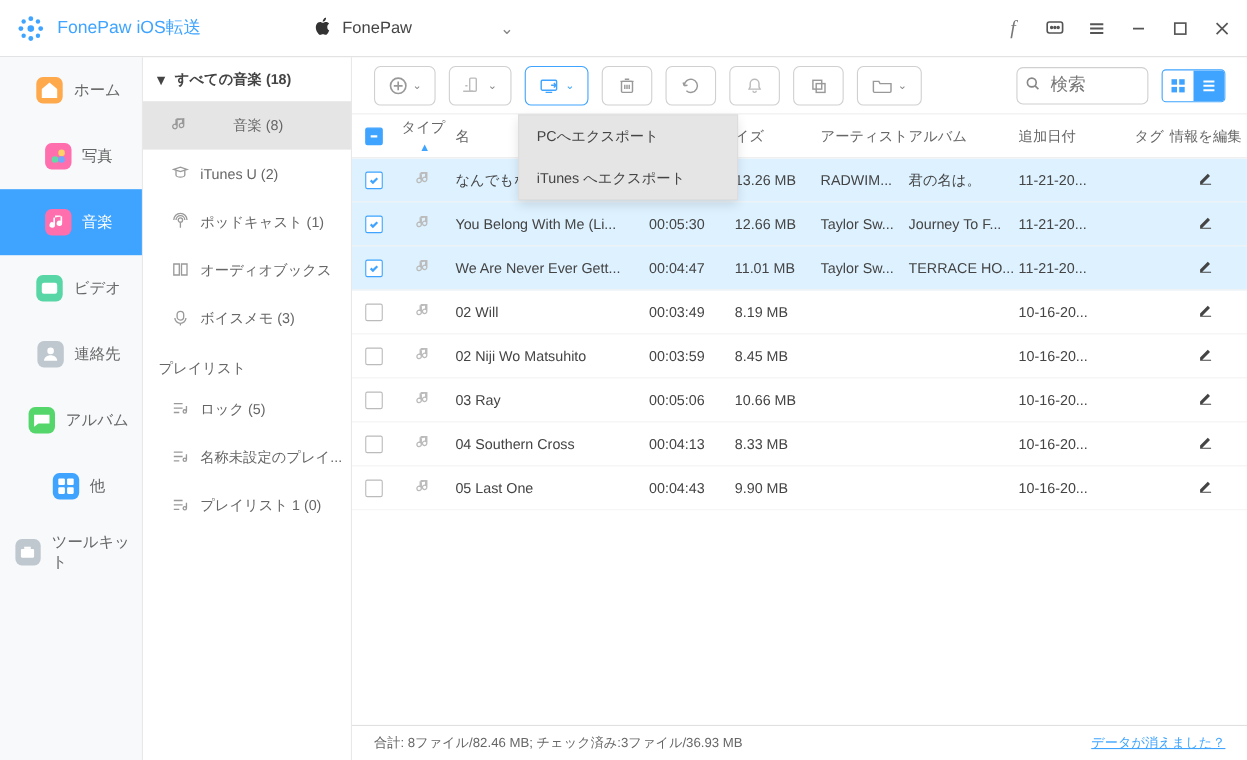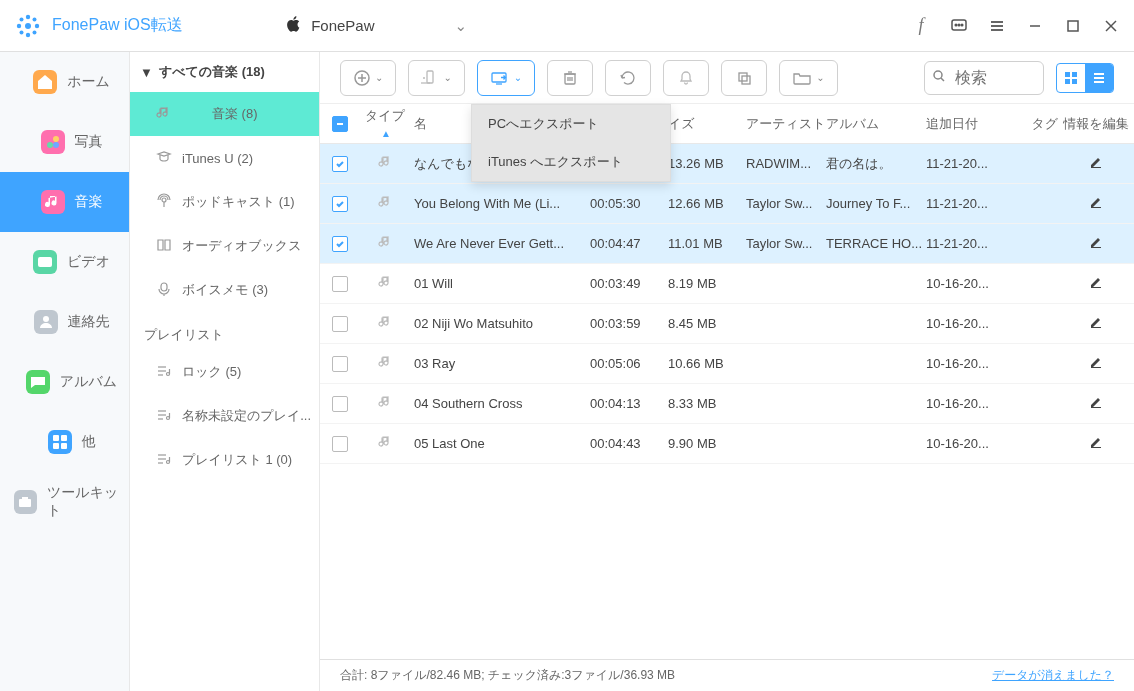--- a/index.html
+++ b/index.html
@@ -17,21 +17,21 @@
 
 .leftbar { width: 130px; background: #F7F9FB; border-right: 1px solid #e8e8e8; }
 .leftbar .item { height: 60px; display: flex; align-items: center; padding-left: 14px; gap: 10px; color: #666; cursor: pointer; font-size: 14px; justify-content: center; }
 .leftbar .item.active { background: #3FA4FF; color: #fff; }
 .leftbar .icon-box { width:24px; height:24px; border-radius:6px; display:flex; align-items:center; justify-content:center;}
 
 
 .treepanel { width: 190px; border-right: 1px solid #e8e8e8; }
 .tree-head { height: 40px; display:flex; align-items:center; padding-left:10px; font-weight:600; color:#444;}
 .tree-item { height:44px; display:flex; align-items:center; padding-left:26px; gap:10px; color:#666; cursor:pointer;}
-.tree-item.selected { background:#5eead4;gap:40px;}
+.tree-item.selected { background:#e5e5e5;gap:40px;}
 .tree-section { padding:14px 0 6px 14px; color:#666;}
 
 
 .content { flex:1; display:flex; flex-direction:column; position:relative;}
 .toolbar { height:52px; display:flex; align-items:center; gap:12px; padding:0 20px; border-bottom:1px solid #eee;}
 .tbtn { height:36px; min-width:46px; padding:0 12px; border:1px solid #d0d0d0; border-radius:6px; background:#fff; display:flex; align-items:center; justify-content:center; gap:4px; color:#888; cursor:pointer;}
 .tbtn.active { border-color:#3FA4FF; color:#3FA4FF;}
 .tbar-spacer{flex:1;}
 .search-box{position:relative; width:120px;}
 .search-box input{width:100%; height:34px; border:1px solid #d0d0d0; border-radius:6px; padding-left:30px; font-size:16px;}
@@ -462,21 +462,21 @@
               <path d="M2 10l7-7 2 2-7 7H2zM2 12h10v1H2z"></path>
             </svg></div>
         </div>
         <div class="row">
     <div class="col-check">
             <div class="cb unchecked"></div>
           </div>
     <div class="col-type"><svg width="14" height="14" viewBox="0 0 14 14" fill="none" stroke="#bbb" stroke-width="1.2">
               <path d="M5 2v7a2 2 0 1 1-1-1.7V3l6-1v6a2 2 0 1 1-1-1.7V2z"></path>
             </svg></div>
-    <div class="col-name trunc">01 Will</div>
+    <div class="col-name trunc">02 Will</div>
     <div class="col-dur">00:03:49</div>
     <div class="col-size">8.19 MB</div>
     <div class="col-artist trunc"></div>
     <div class="col-album trunc"></div>
     <div class="col-date">10-16-20...</div>
     <div class="col-tag"></div>
     <div class="col-edit"><svg width="14" height="14" viewBox="0 0 14 14" fill="#444">
               <path d="M2 10l7-7 2 2-7 7H2zM2 12h10v1H2z"></path>
             </svg></div>
         </div>

